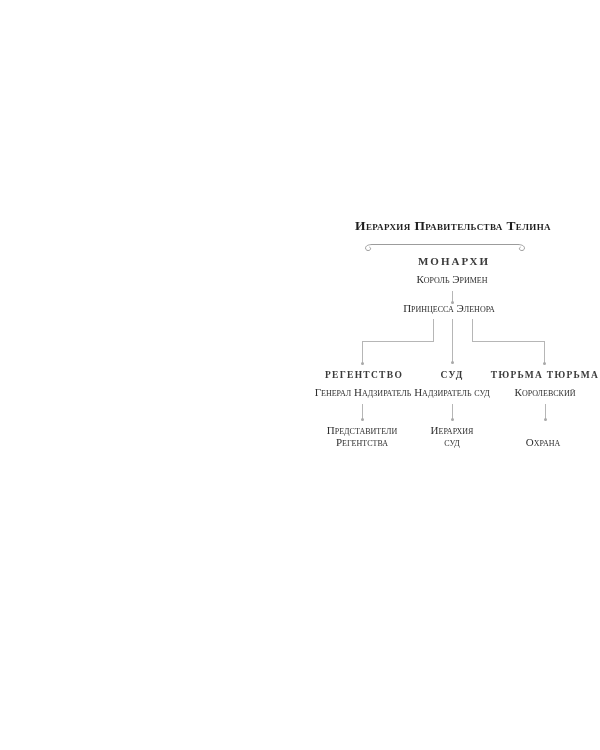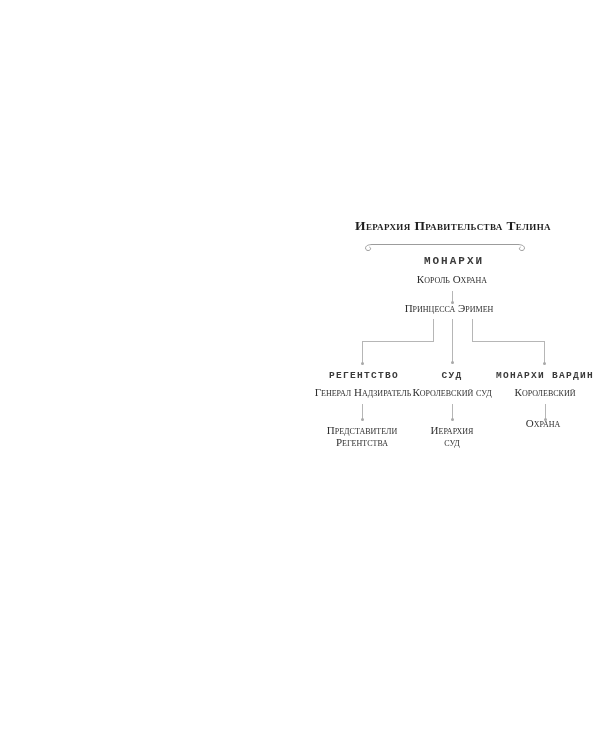--- a/index.html
+++ b/index.html
@@ -12,21 +12,21 @@
   .lbl{
     position:absolute;transform:translateX(-50%);
     white-space:nowrap;text-align:center;
   }
   .title{
     font-family:"Liberation Serif","DejaVu Serif",serif;
     font-variant:small-caps;font-weight:700;
     font-size:13.5px;letter-spacing:.4px;color:#1f1f1f;
   }
   .sec{
-    font-family:Liberation Mono, monospace;
+    font-family:Liberation Serif, serif;
     font-weight:700;color:#3a3a3a;
   }
   .sec-big{font-size:11px;letter-spacing:2px;}
   .sec-small{font-size:9.5px;letter-spacing:1.3px;}
   .node{
     font-variant:small-caps;font-size:11px;color:#2e2e2e;line-height:11.5px;
   }
   .two{white-space:pre-line;}
   
   .ln{position:absolute;background:#b6b6b6;}
@@ -41,54 +41,54 @@
 
   <div class="lbl title" style="left:453px;top:218px;">Иерархия Правительства Телина</div>
 
   <svg class="divider-svg" width="168" height="14" viewBox="0 0 168 14">
     <path d="M 11,4.5 H 157"></path>
     <path d="M 11,4.5 C 7,4.5 4.5,6.1 4.5,8.1 C 4.5,10.1 6.7,11 8.4,10.3 C 9.9,9.7 10.1,7.7 8.8,7.2"></path>
     <path d="M 157,4.5 C 161,4.5 163.5,6.1 163.5,8.1 C 163.5,10.1 161.3,11 159.6,10.3 C 158.1,9.7 157.9,7.7 159.2,7.2"></path>
   </svg>
 
   <div class="lbl sec sec-big" style="left:454px;top:255px;">МОНАРХИ</div>
-  <div class="lbl node" style="left:452px;top:274px;">Король Охрана</div>
+  <div class="lbl node" style="left:452px;top:274px;">Король Эримен</div>
 
   <div class="ln" style="left:451.5px;top:291px;width:1px;height:11px;"></div>
   <div class="dot" style="left:450.5px;top:301px;"></div>
 
-  <div class="lbl node" style="left:449px;top:303px;">Принцесса Эримен</div>
+  <div class="lbl node" style="left:449px;top:303px;">Принцесса Эленора</div>
 
   <div class="ln" style="left:433px;top:319px;width:1px;height:23px;"></div>
   <div class="ln" style="left:451.5px;top:319px;width:1px;height:44px;"></div>
   <div class="dot" style="left:450.5px;top:361px;"></div>
   <div class="ln" style="left:472px;top:319px;width:1px;height:23px;"></div>
 
   <div class="ln" style="left:362px;top:341px;width:72px;height:1px;"></div>
   <div class="ln" style="left:362px;top:341px;width:1px;height:23px;"></div>
   <div class="dot" style="left:360.5px;top:362px;"></div>
 
   <div class="ln" style="left:472px;top:341px;width:73px;height:1px;"></div>
   <div class="ln" style="left:544px;top:341px;width:1px;height:23px;"></div>
   <div class="dot" style="left:542.5px;top:362px;"></div>
 
   <div class="lbl sec sec-small" style="left:364px;top:370px;">РЕГЕНТСТВО</div>
   <div class="lbl sec sec-small" style="left:452px;top:370px;">СУД</div>
-  <div class="lbl sec sec-small" style="left:545px;top:370px;">МОНАРХИ ВАРДИН</div>
+  <div class="lbl sec sec-small" style="left:545px;top:370px;">ТЮРЬМА ТЮРЬМА</div>
 
   <div class="lbl node" style="left:363px;top:387px;">Генерал Надзиратель</div>
-  <div class="lbl node" style="left:452px;top:387px;">Королевский суд</div>
+  <div class="lbl node" style="left:452px;top:387px;">Надзиратель суд</div>
   <div class="lbl node" style="left:545px;top:387px;">Королевский</div>
 
   <div class="ln" style="left:362px;top:404px;width:1px;height:16px;"></div>
   <div class="dot" style="left:360.5px;top:418px;"></div>
   <div class="ln" style="left:451.5px;top:404px;width:1px;height:16px;"></div>
   <div class="dot" style="left:450.5px;top:418px;"></div>
   <div class="ln" style="left:544.5px;top:404px;width:1px;height:16px;"></div>
   <div class="dot" style="left:543.5px;top:418px;"></div>
 
   <div class="lbl node two" style="left:362px;top:425px;">Представители
 Регентства</div>
   <div class="lbl node two" style="left:452px;top:425px;">Иерархия
 суд</div>
-  <div class="lbl node" style="left:543px;top:418px;">Охрана</div>
+  <div class="lbl node" style="left:543px;top:437px;">Охрана</div>
 
 </div>
 
 </body></html>

